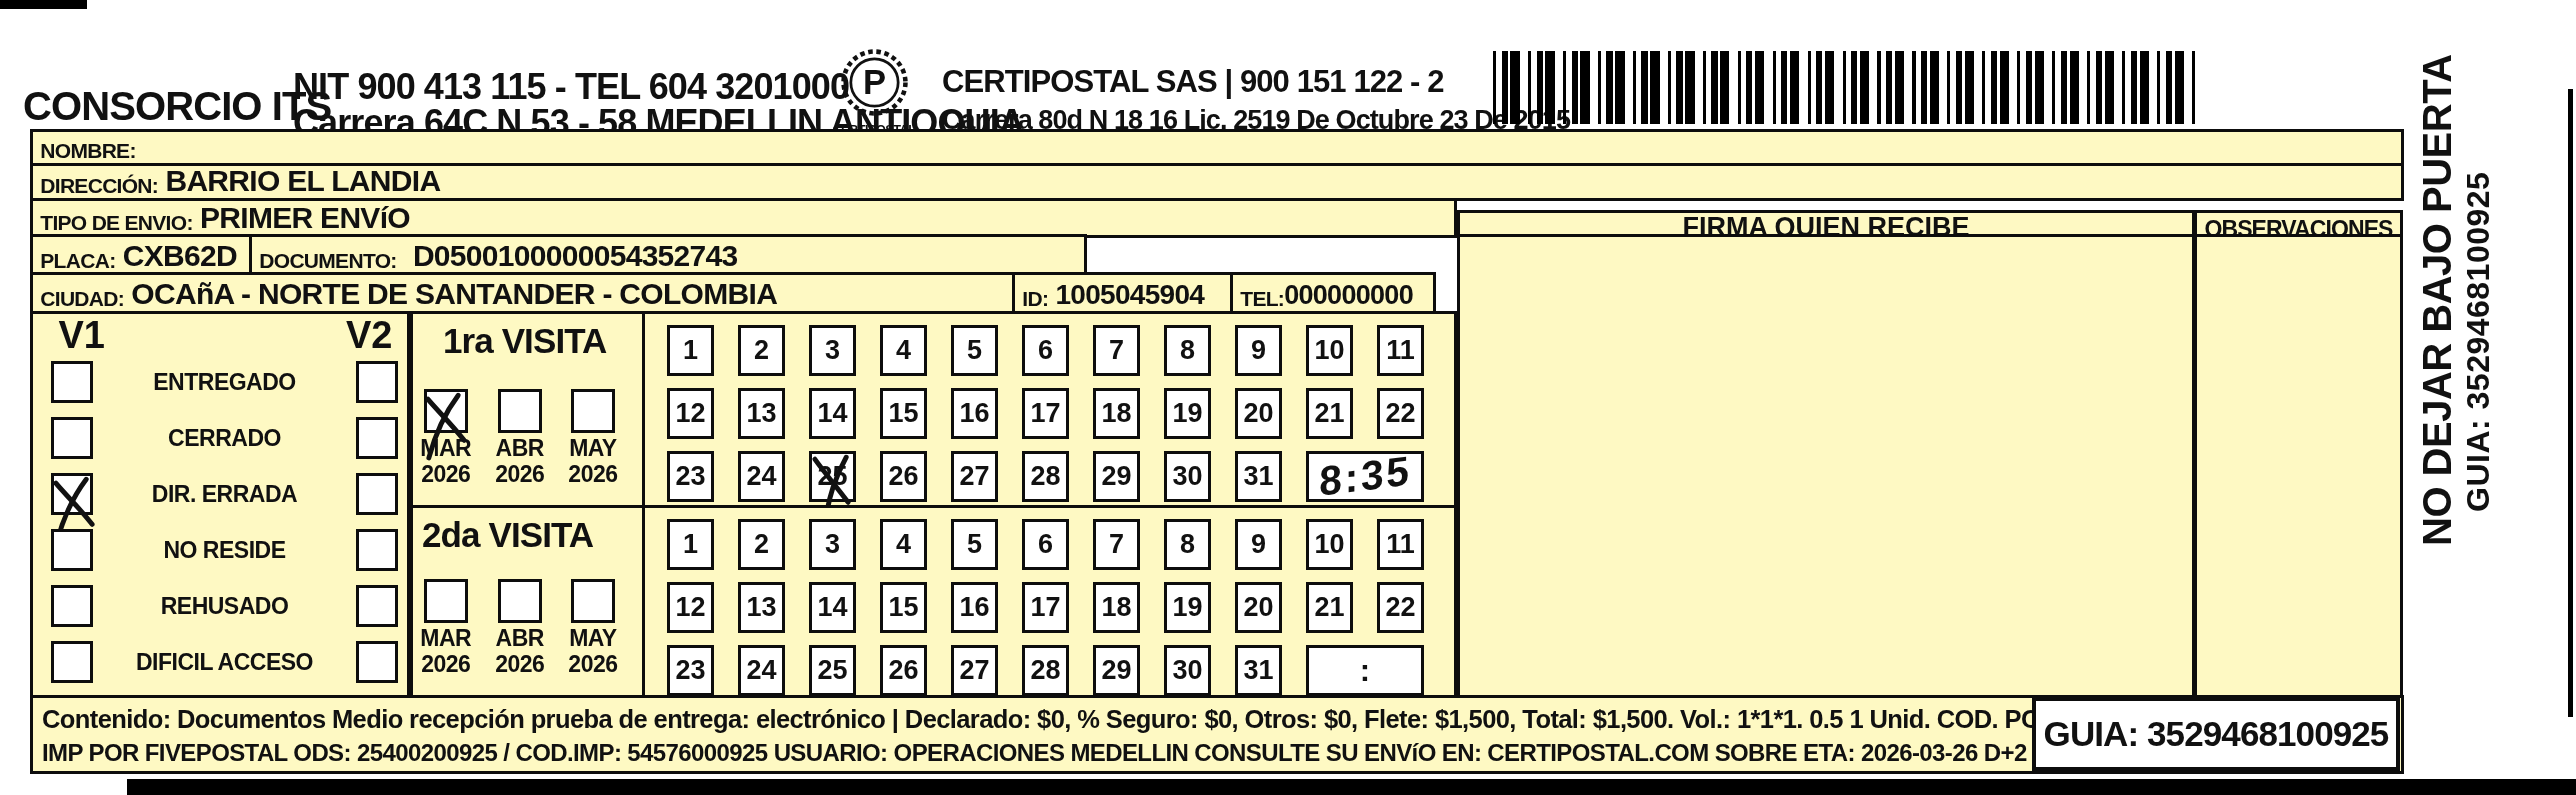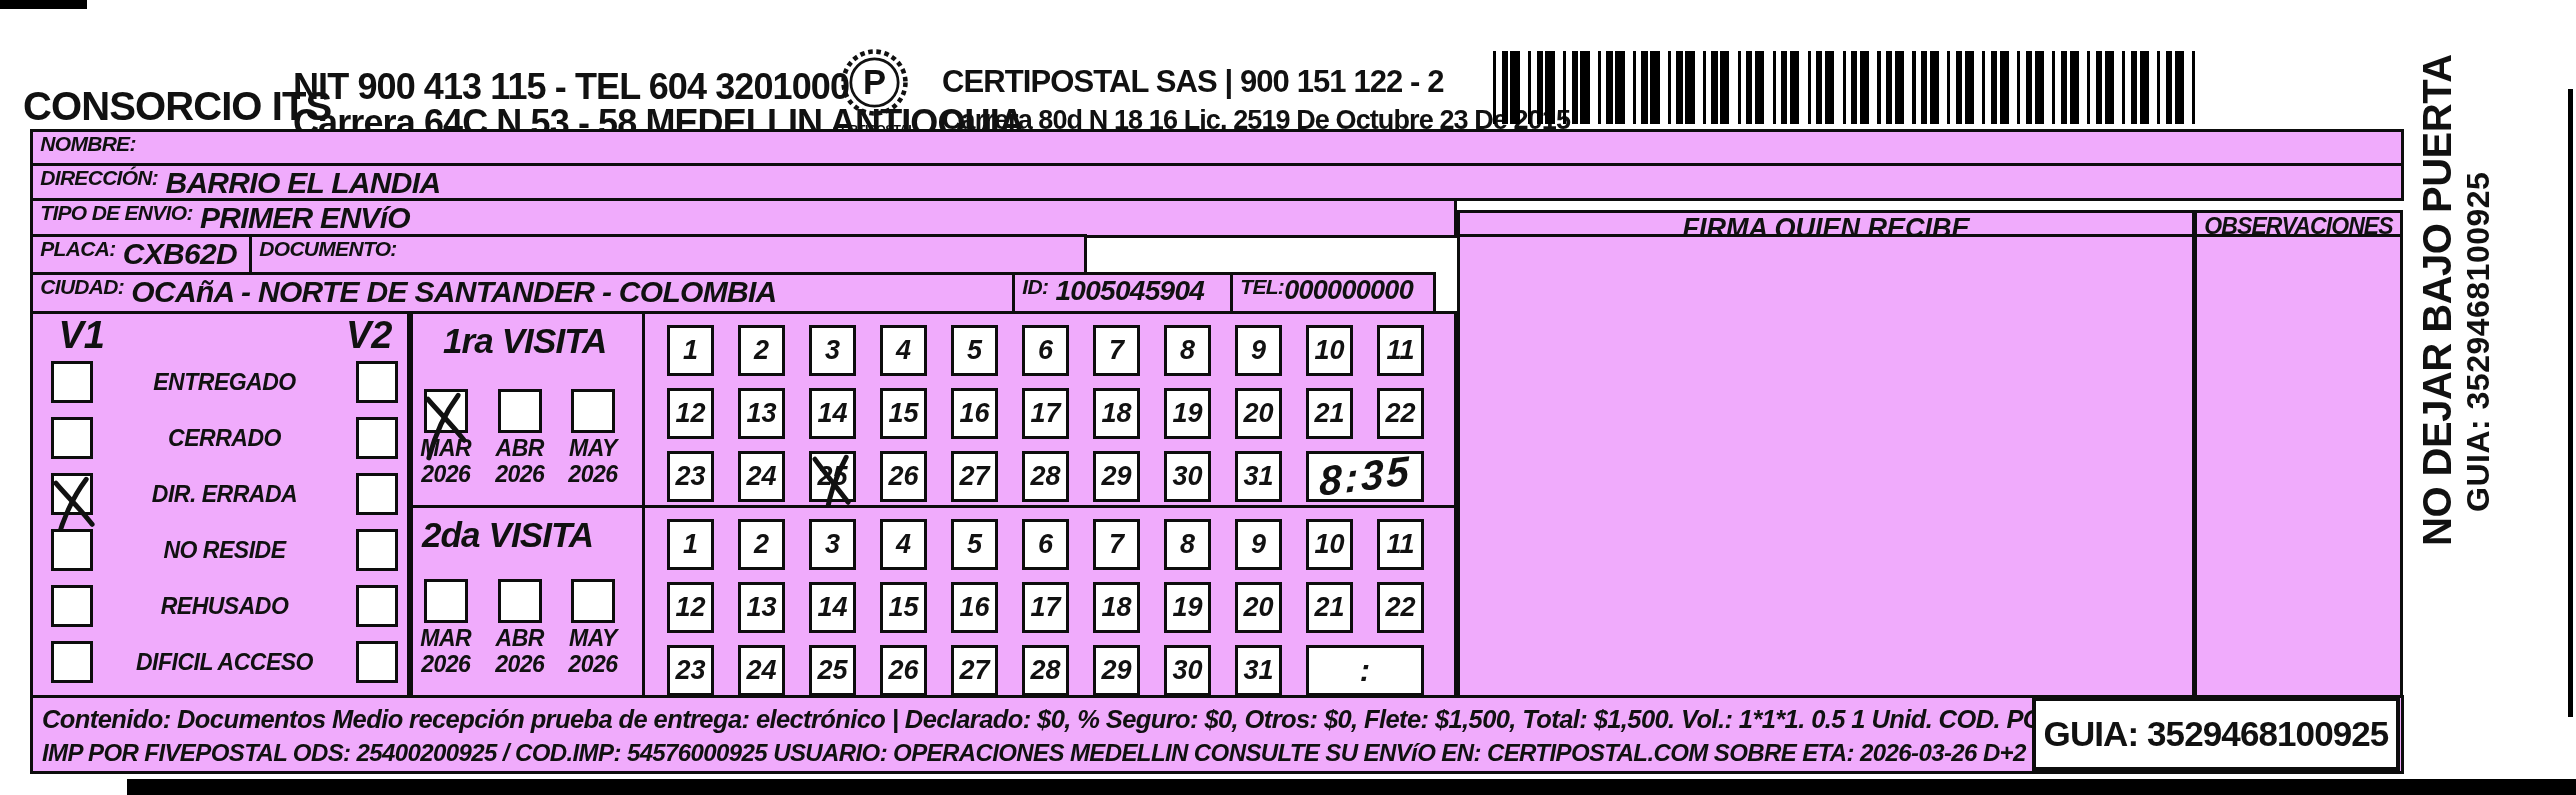--- a/index.html
+++ b/index.html
@@ -9,21 +9,21 @@
   .bar{background:#000;}
   
   .company-name{font-size:40px;font-weight:600;letter-spacing:-0.9px;}
   .hinfo{font-size:36px;font-weight:600;line-height:36px;letter-spacing:-0.9px;white-space:nowrap;}
   .logo-wrap{text-align:center;width:100px;}
   .logo-caption{font-size:12.7px;font-weight:800;letter-spacing:-0.5px;margin-top:1.8px;}
   .logo-dashes{height:3.6px;margin:1.8px 7.3px 0 7.3px;background:repeating-linear-gradient(90deg,#111 0 5.5px,#fff 5.5px 8.2px);}
   .barcode{display:flex;align-items:stretch;}
   .barcode span{background:#000;height:100%;}
   
-  .fbox{border:3.6px solid #0d0d0d;background:#f0abfc;display:flex;align-items:flex-start;white-space:nowrap;overflow:visible;font-style:italic;}
+  .fbox{border:3.6px solid #0d0d0d;background:#fef9c3;display:flex;align-items:flex-end;white-space:nowrap;overflow:visible;}
   .flabel{font-size:21px;font-weight:800;letter-spacing:-0.7px;padding:0 7.3px 0 7.3px;}
   .fvalue{font-size:30px;font-weight:600;letter-spacing:-0.7px;}
   .hdrcell{justify-content:center;font-weight:800;margin-top:9px;}
   
   .vlabel{font-size:38px;font-weight:800;}
   .status-rows{position:absolute;left:18px;right:9px;top:40px;}
   .status-row{display:flex;align-items:center;height:56px;}
   .status-label{flex:1;text-align:center;font-size:23px;font-weight:800;letter-spacing:-0.5px;}
   .checkbox{position:relative;display:inline-block;width:42px;height:42px;border:3.6px solid #0d0d0d;background:#fff;box-sizing:border-box;}
   
@@ -154,20 +154,21 @@
   <div class="abs fbox hdrcell" style="left:2194px;top:201px;width:209px;height:36px;font-size:23px;letter-spacing:-0.9px;">OBSERVACIONES</div>
   <div class="abs fbox" style="left:1457px;top:234px;width:738px;height:464px;"></div>
   <div class="abs fbox" style="left:2194px;top:234px;width:209px;height:464px;"></div>
 
   <div class="abs fbox" style="left:30px;top:234px;width:223px;height:42px;">
     <span class="flabel">PLACA:</span>
     <span class="fvalue">CXB62D</span>
   </div>
   <div class="abs fbox" style="left:249px;top:234px;width:838px;height:42px;">
     <span class="flabel">DOCUMENTO:</span>
+    <span class="fvalue" style="margin-left:9px;">D0500100000054352743</span>
   </div>
 
   <div class="abs fbox" style="left:30px;top:272px;width:985px;height:42px;">
     <span class="flabel">CIUDAD:</span>
     <span class="fvalue">OCAñA - NORTE DE SANTANDER - COLOMBIA</span>
   </div>
   <div class="abs fbox" style="left:1012px;top:272px;width:222px;height:42px;">
     <span class="flabel">ID:</span>
     <span class="fvalue" style="font-size:28px;">1005045904</span>
   </div>

